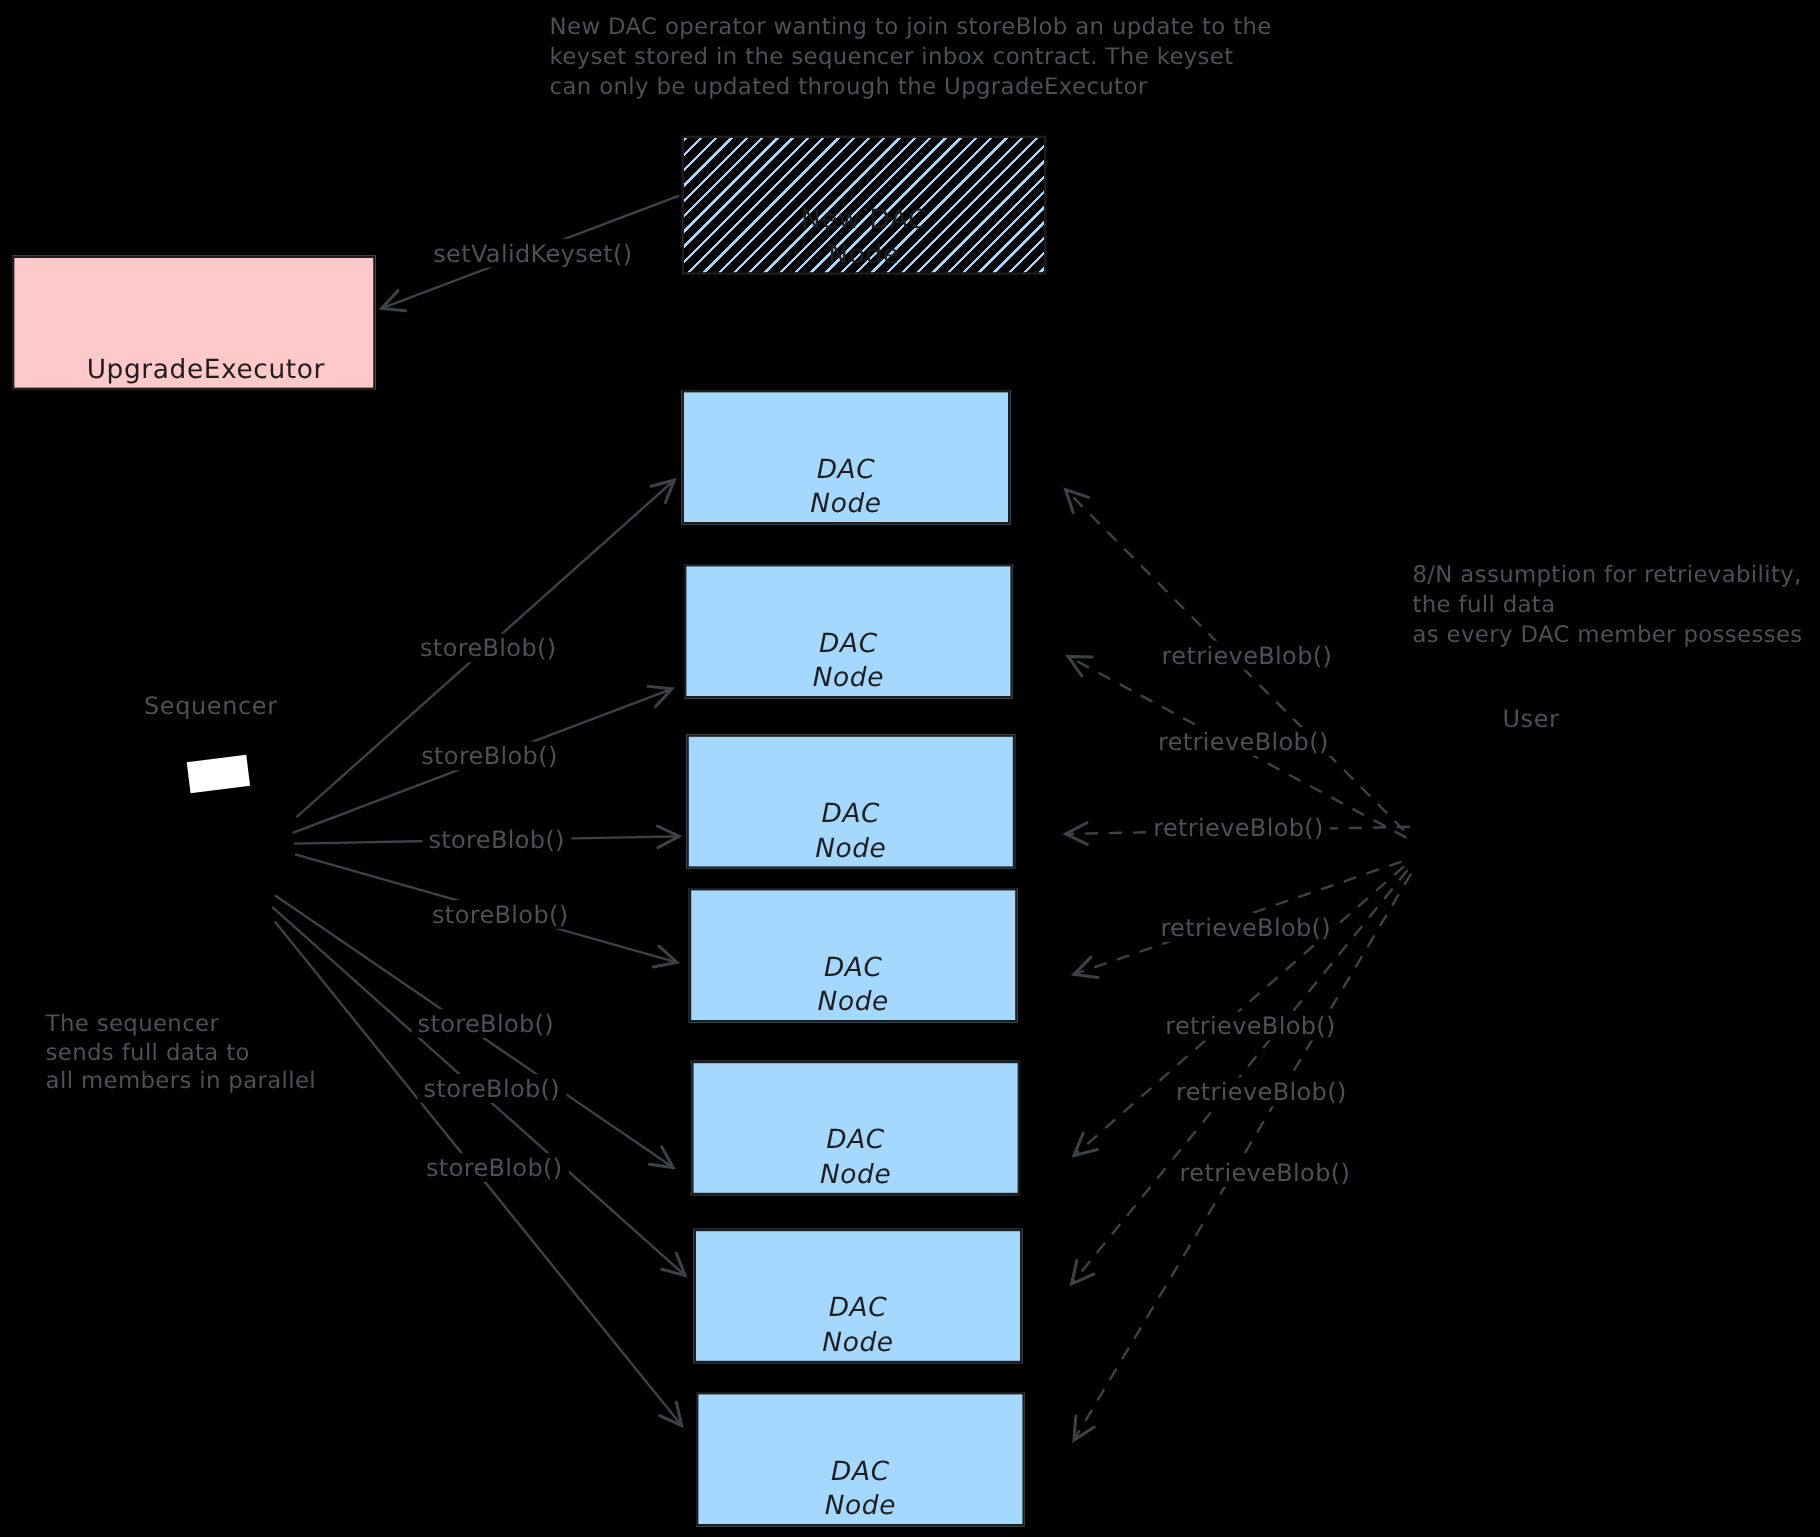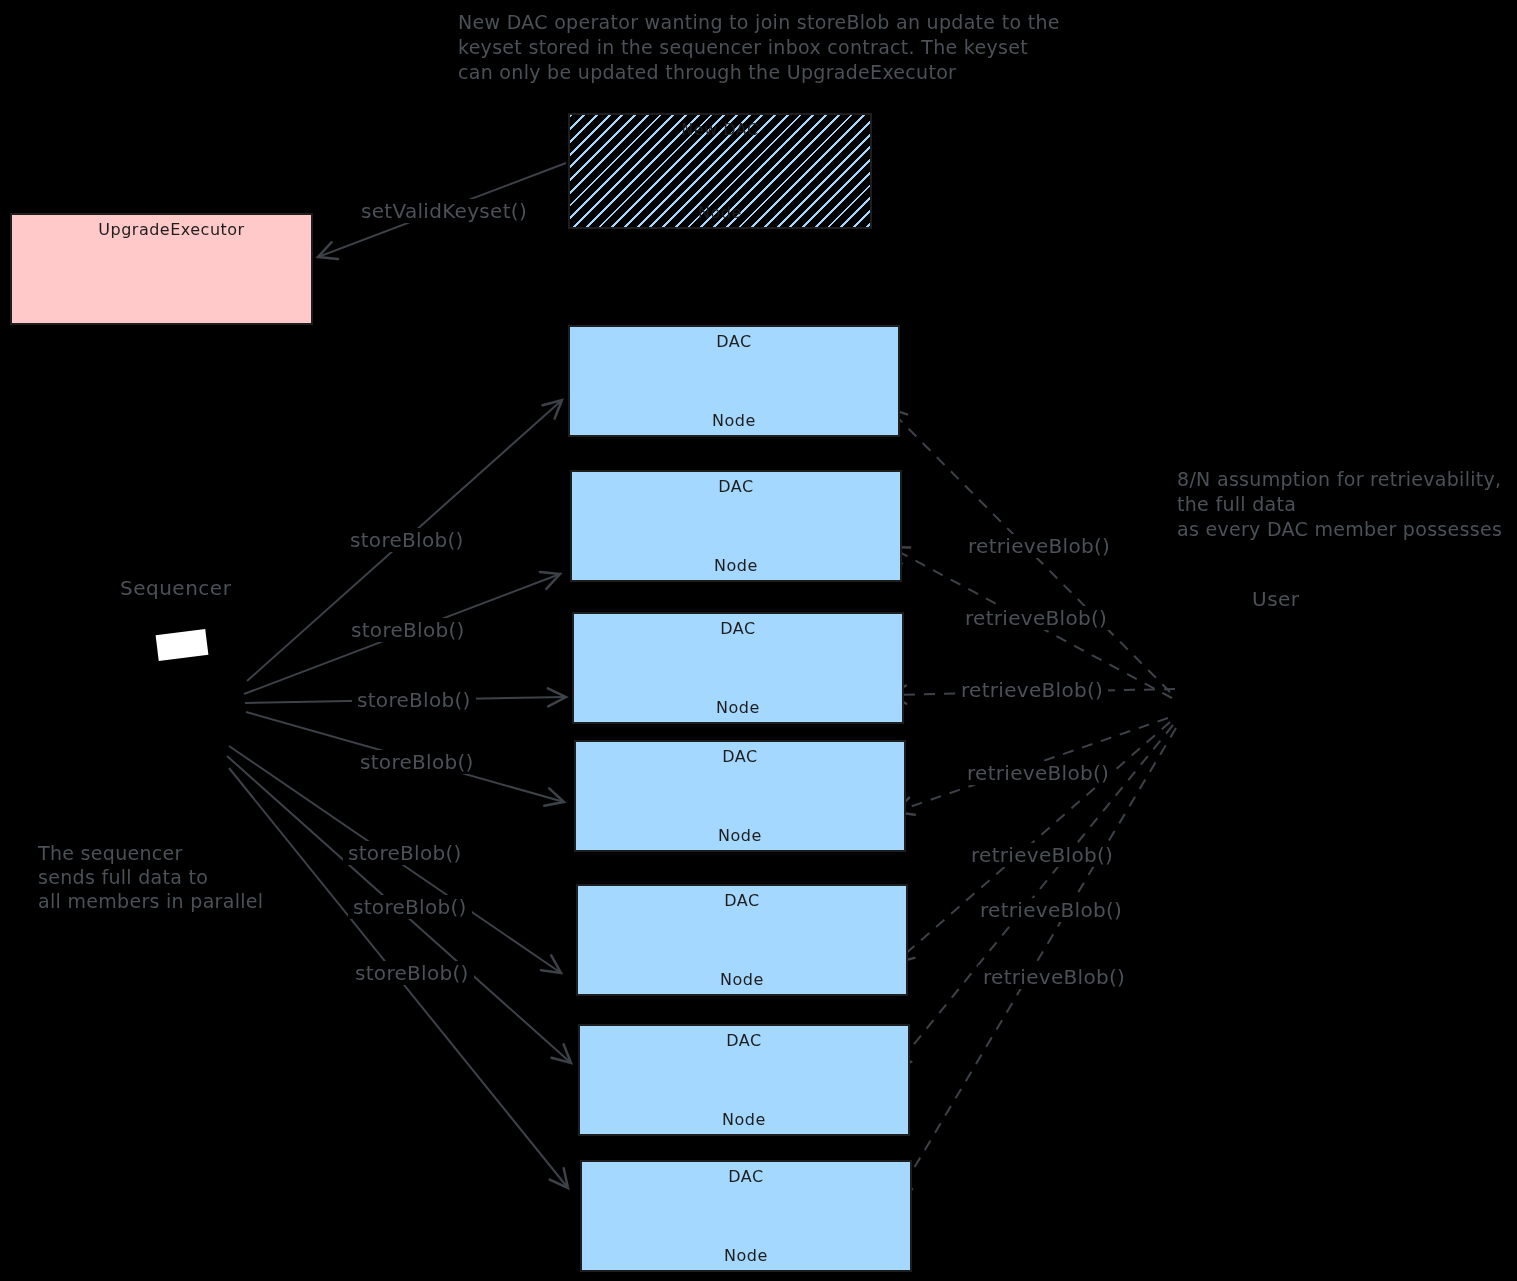--- a/index.html
+++ b/index.html
@@ -7,26 +7,26 @@
     position:relative;
     width:1517px;height:1281px;
     background:var(--background,#000);
     font-family:"DejaVu Sans",sans-serif;
     overflow:hidden;
   }
   #arrow-layer{position:absolute;left:0;top:0;width:1517px;height:1281px;}
   .box{
     position:absolute;box-sizing:border-box;
     border:2px solid var(--border,#1e1e1e);
-    display:flex;flex-direction:column;justify-content:space-between;align-items:center;
+    display:flex;flex-direction:column;justify-content:flex-end;align-items:center;
     text-align:center;
     color:var(--box-text,#1e1e1e);
-    font-size:16px;line-height:29px;letter-spacing:.5px;
+    font-size:22px;line-height:29px;letter-spacing:.5px;
   }
-  .dac{width:332px;height:112px;background:var(--node-fill,#a5d8ff);}
+  .dac{width:274px;height:112px;background:var(--node-fill,#a5d8ff);font-style:italic;}
   #executor{left:10px;top:213px;width:303px;height:112px;background:var(--executor-fill,#ffc9c9);padding-left:20px;}
   #new-dac{
     left:568px;top:113px;width:304px;height:116px;
     background:repeating-linear-gradient(135deg,var(--node-fill,#a5d8ff) 0 2px,transparent 2px 9px);
   }
   .note{
     position:absolute;color:var(--annotation,#4b5157);
     font-size:19px;line-height:25px;white-space:nowrap;letter-spacing:.3px;
   }
   .edge-label{

